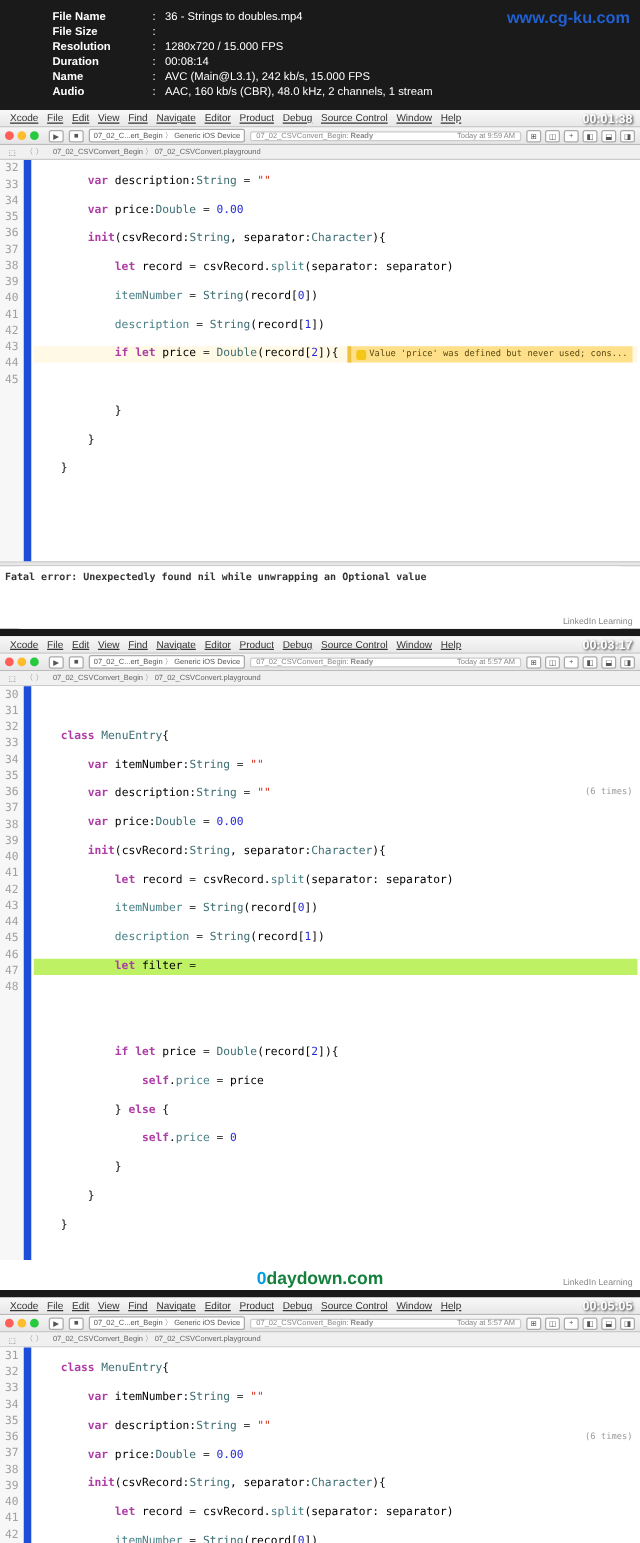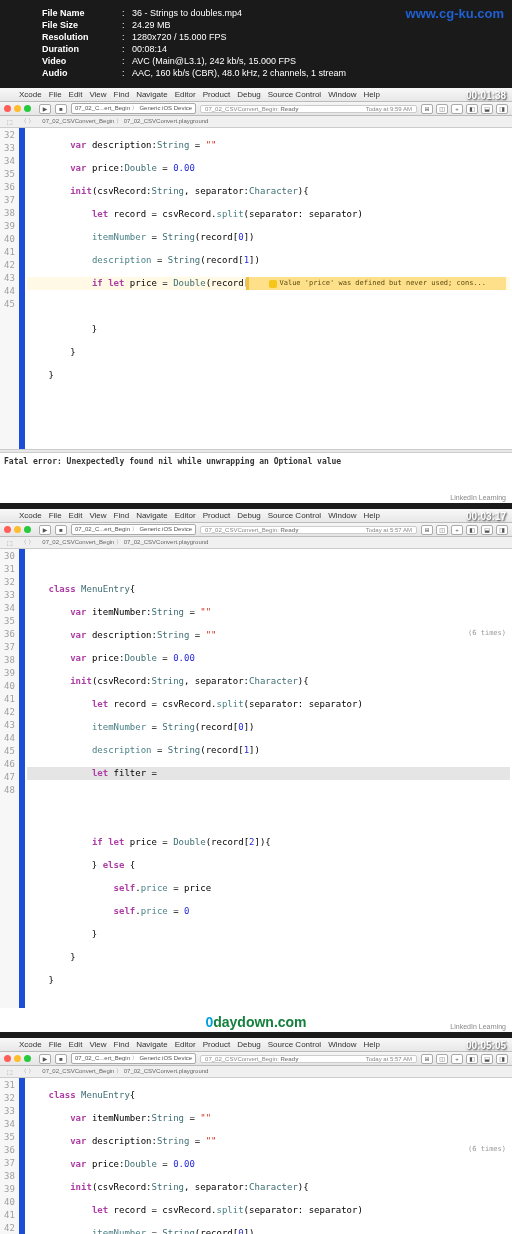--- a/index.html
+++ b/index.html
@@ -5,21 +5,21 @@
 * { margin: 0; padding: 0; box-sizing: border-box; }
 body { width: 512px; background: #1a1a1a; font-family: Arial, sans-serif; }
 .header { background: #1a1a1a; color: #fff; padding: 8px; font-size: 9px; position: relative; }
 .header-row { display: flex; margin-bottom: 2px; padding-left: 34px; }
 .header-label { width: 80px; font-weight: bold; }
 .header-colon { width: 10px; }
 .header-value { flex: 1; }
 .watermark-top { position: absolute; right: 8px; top: 6px; color: #2060d0; font-weight: bold; font-size: 13px; }
 
 .panel { background: #fff; margin-bottom: 6px; position: relative; }
-.menubar { background: linear-gradient(#f8f8f8,#e8e8e8); border-bottom: 1px solid #bbb; padding: 2px 12px; font-size: 8px; color: #333; display: flex; gap: 7px; align-items: center; }
+.menubar { background: linear-gradient(#f8f8f8,#e8e8e8); border-bottom: 1px solid #bbb; padding: 2px 1px; font-size: 8px; color: #333; display: flex; gap: 7px; align-items: center; text-decoration: underline; }
 .menubar .apple { font-size: 9px; }
 .toolbar { background: linear-gradient(#f5f5f5,#e5e5e5); border-bottom: 1px solid #bbb; padding: 2px 4px; font-size: 7px; display: flex; align-items: center; gap: 4px; height: 14px; }
 .traffic { display: flex; gap: 3px; margin-right: 4px; }
 .dot { width: 7px; height: 7px; border-radius: 50%; }
 .dot-r { background: #ff5f56; }
 .dot-y { background: #ffbd2e; }
 .dot-g { background: #27c93f; }
 .btn-sq { width: 12px; height: 10px; background: #fff; border: 1px solid #aaa; border-radius: 2px; display: flex; align-items: center; justify-content: center; font-size: 6px; color: #555; }
 .scheme { background: #fff; border: 1px solid #aaa; border-radius: 2px; padding: 0 3px; font-size: 6px; color: #555; }
 .status { flex: 1; background: #fff; border: 1px solid #ccc; border-radius: 2px; padding: 0 4px; font-size: 6px; color: #888; display: flex; justify-content: space-between; }
@@ -31,23 +31,23 @@
 .gutter { background: #f7f7f7; border-right: 6px solid #1d4ed8; text-align: right; padding: 1px 4px; font-family: Menlo, monospace; font-size: 9px; color: #a0a0a0; user-select: none; }
 .gutter div { height: 13px; line-height: 13px; }
 .code { flex: 1; font-family: Menlo, monospace; font-size: 9px; padding: 1px 2px; white-space: pre; position: relative; overflow: hidden; }
 .code div { height: 13px; line-height: 13px; }
 .kw { color: #ad3da4; font-weight: bold; }
 .typ { color: #3e6e74; }
 .str { color: #d12f1b; }
 .num { color: #272ad8; }
 .fn { color: #4b8187; }
 .prop { color: #4b8187; }
-.hl-line { background: #e5e5e5; }
+.hl-line { background: #bef264; }
 .warn-line { background: #fff9e5; position: relative; }
-.warn-badge { position: absolute; right: 4px; top: 0; background: #ffe08a; border-left: 3px solid #f0c040; padding: 0 20px; font-size: 7px; color: #5a4a10; height: 13px; line-height: 13px; display: flex; gap: 2px; align-items: center; }
+.warn-badge { position: absolute; right: 4px; top: 0; background: #ffe08a; border-left: 3px solid #f0c040; padding: 0 4px; font-size: 7px; color: #5a4a10; height: 13px; line-height: 13px; display: flex; gap: 2px; align-items: center; }
 .warn-ico { width: 8px; height: 8px; background: #f5c518; border-radius: 2px; display: inline-block; }
 .side-note { position: absolute; right: 6px; font-size: 7px; color: #999; }
 .console-sep { height: 4px; background: #e8e8e8; border-top: 1px solid #ccc; border-bottom: 1px solid #ccc; }
 .console { background: #fff; padding: 4px; font-family: Menlo, monospace; font-size: 8px; color: #333; min-height: 50px; border-radius: 18px; }
 .wm-center { position: absolute; left: 50%; transform: translateX(-50%); font-weight: bold; font-size: 14px; }
 .wm-0 { color: #00a0e0; }
 .wm-day { color: #15803d; }
 .wm-right { position: absolute; right: 6px; bottom: 2px; color: #888; font-size: 7px; }
 </style>
 </head>
@@ -56,34 +56,33 @@
 <div class="header">
   <div class="watermark-top">www.cg-ku.com</div>
   <div class="header-row">
       <div class="header-label">File Name</div>
       <div class="header-colon">:</div>
       <div class="header-value">36 - Strings to doubles.mp4</div>
     </div>
   <div class="header-row">
       <div class="header-label">File Size</div>
       <div class="header-colon">:</div>
-      <div class="header-value">24.29 MB</div>
     </div>
   <div class="header-row">
       <div class="header-label">Resolution</div>
       <div class="header-colon">:</div>
       <div class="header-value">1280x720 / 15.000 FPS</div>
     </div>
   <div class="header-row">
       <div class="header-label">Duration</div>
       <div class="header-colon">:</div>
       <div class="header-value">00:08:14</div>
     </div>
   <div class="header-row">
-      <div class="header-label">Video</div>
+      <div class="header-label">Name</div>
       <div class="header-colon">:</div>
       <div class="header-value">AVC (Main@L3.1), 242 kb/s, 15.000 FPS</div>
     </div>
   <div class="header-row">
       <div class="header-label">Audio</div>
       <div class="header-colon">:</div>
       <div class="header-value">AAC, 160 kb/s (CBR), 48.0 kHz, 2 channels, 1 stream</div>
     </div>
 </div>
 
@@ -242,22 +241,22 @@
 <div>        <span class="kw">var</span> description:<span class="typ">String</span> = <span class="str">""</span></div>
 <div>        <span class="kw">var</span> price:<span class="typ">Double</span> = <span class="num">0.00</span></div>
 <div>        <span class="kw">init</span>(csvRecord:<span class="typ">String</span>, separator:<span class="typ">Character</span>){</div>
 <div>            <span class="kw">let</span> record = csvRecord.<span class="fn">split</span>(separator: separator)<span class="side-note" style="top:78px">(6 times)</span></div>
 <div>            <span class="prop">itemNumber</span> = <span class="typ">String</span>(record[<span class="num">0</span>])</div>
 <div>            <span class="prop">description</span> = <span class="typ">String</span>(record[<span class="num">1</span>])</div>
 <div class="hl-line">            <span class="kw">let</span> filter =</div>
 <div></div>
 <div></div>
 <div>            <span class="kw">if</span> <span class="kw">let</span> price = <span class="typ">Double</span>(record[<span class="num">2</span>]){</div>
+<div>                <span class="kw">self</span>.<span class="prop">price</span> = price</div>
 <div>            } <span class="kw">else</span> {</div>
-<div>                <span class="kw">self</span>.<span class="prop">price</span> = price</div>
 <div>                <span class="kw">self</span>.<span class="prop">price</span> = <span class="num">0</span></div>
 <div>            }</div>
 <div>        }</div>
 <div>    }</div>
     </div>
   </div>
   <div style="position:relative; height:24px; background:#fff;">
     <div class="wm-center" style="bottom:2px;"><span class="wm-0">0</span><span class="wm-day">daydown.com</span></div>
     <div class="wm-right">LinkedIn Learning</div>
   </div>

